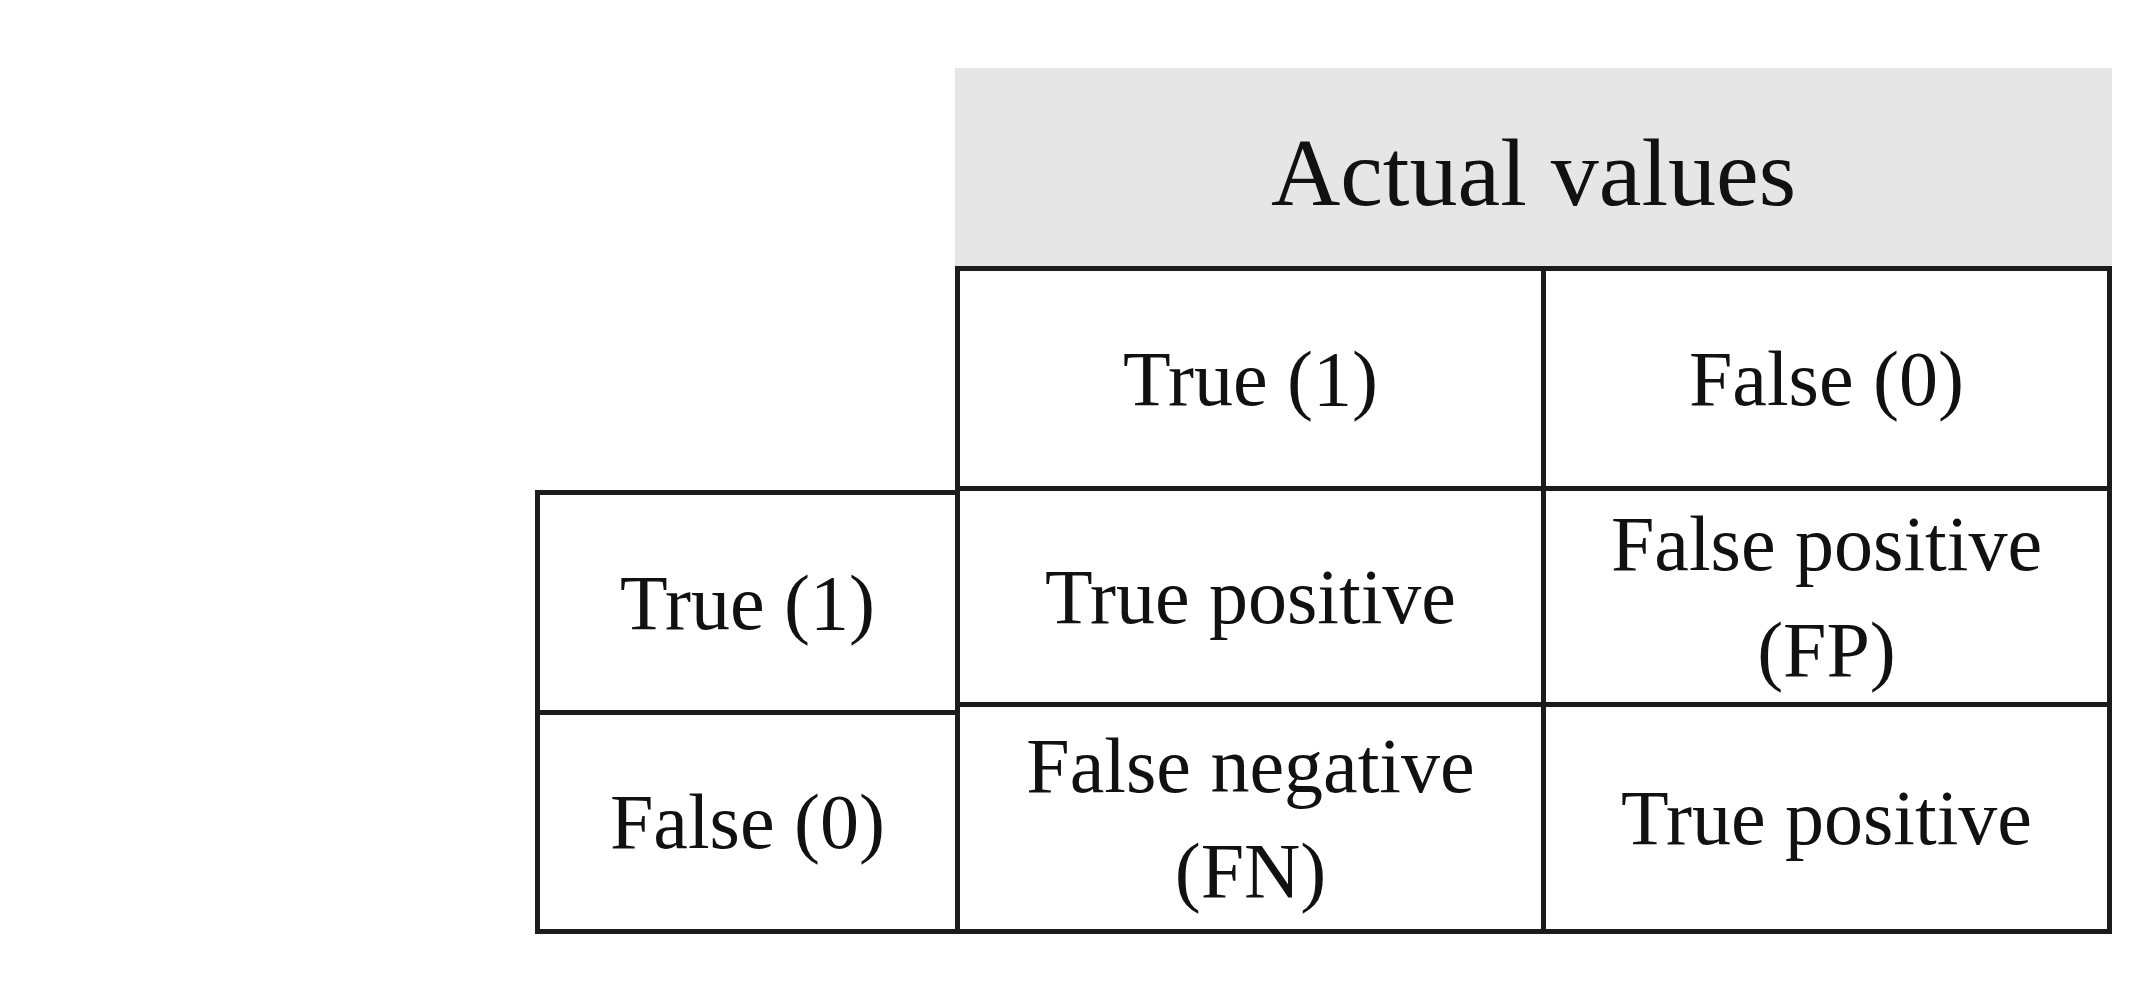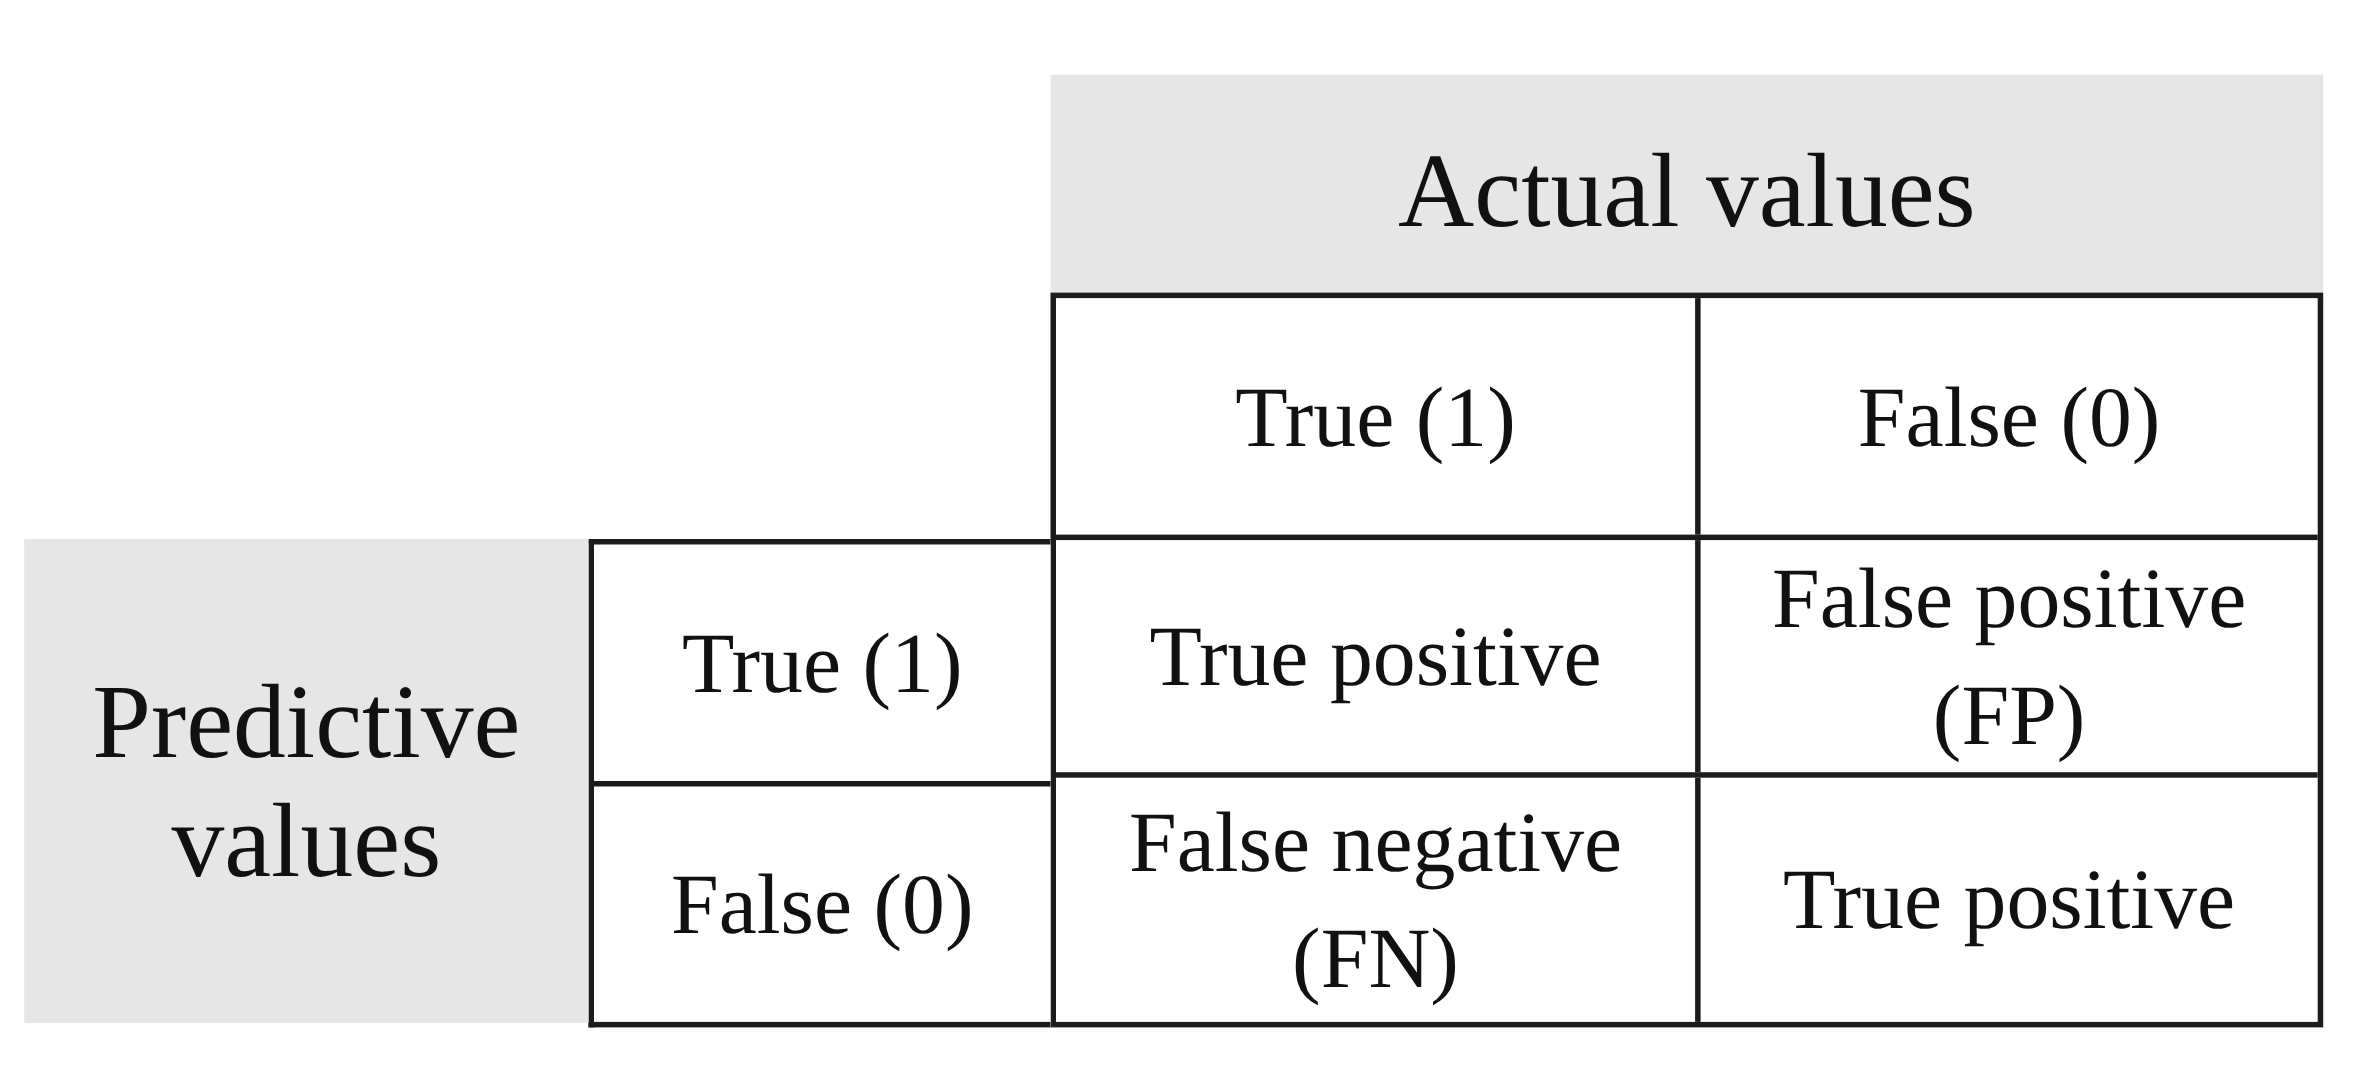--- a/index.html
+++ b/index.html
@@ -126,20 +126,14 @@
 
   <div class="row-header-col">
     <div class="rh-cell r1">
       <span>True (1)</span>
     </div>
     <div class="rh-cell r2">
       <span>False (0)</span>
     </div>
   </div>
 
-  <div class="predictive-box">
-    <div class="stack">
-      <span>Predictive</span>
-      <span>values</span>
-    </div>
-  </div>
 
 </div>
 
 </body></html>

